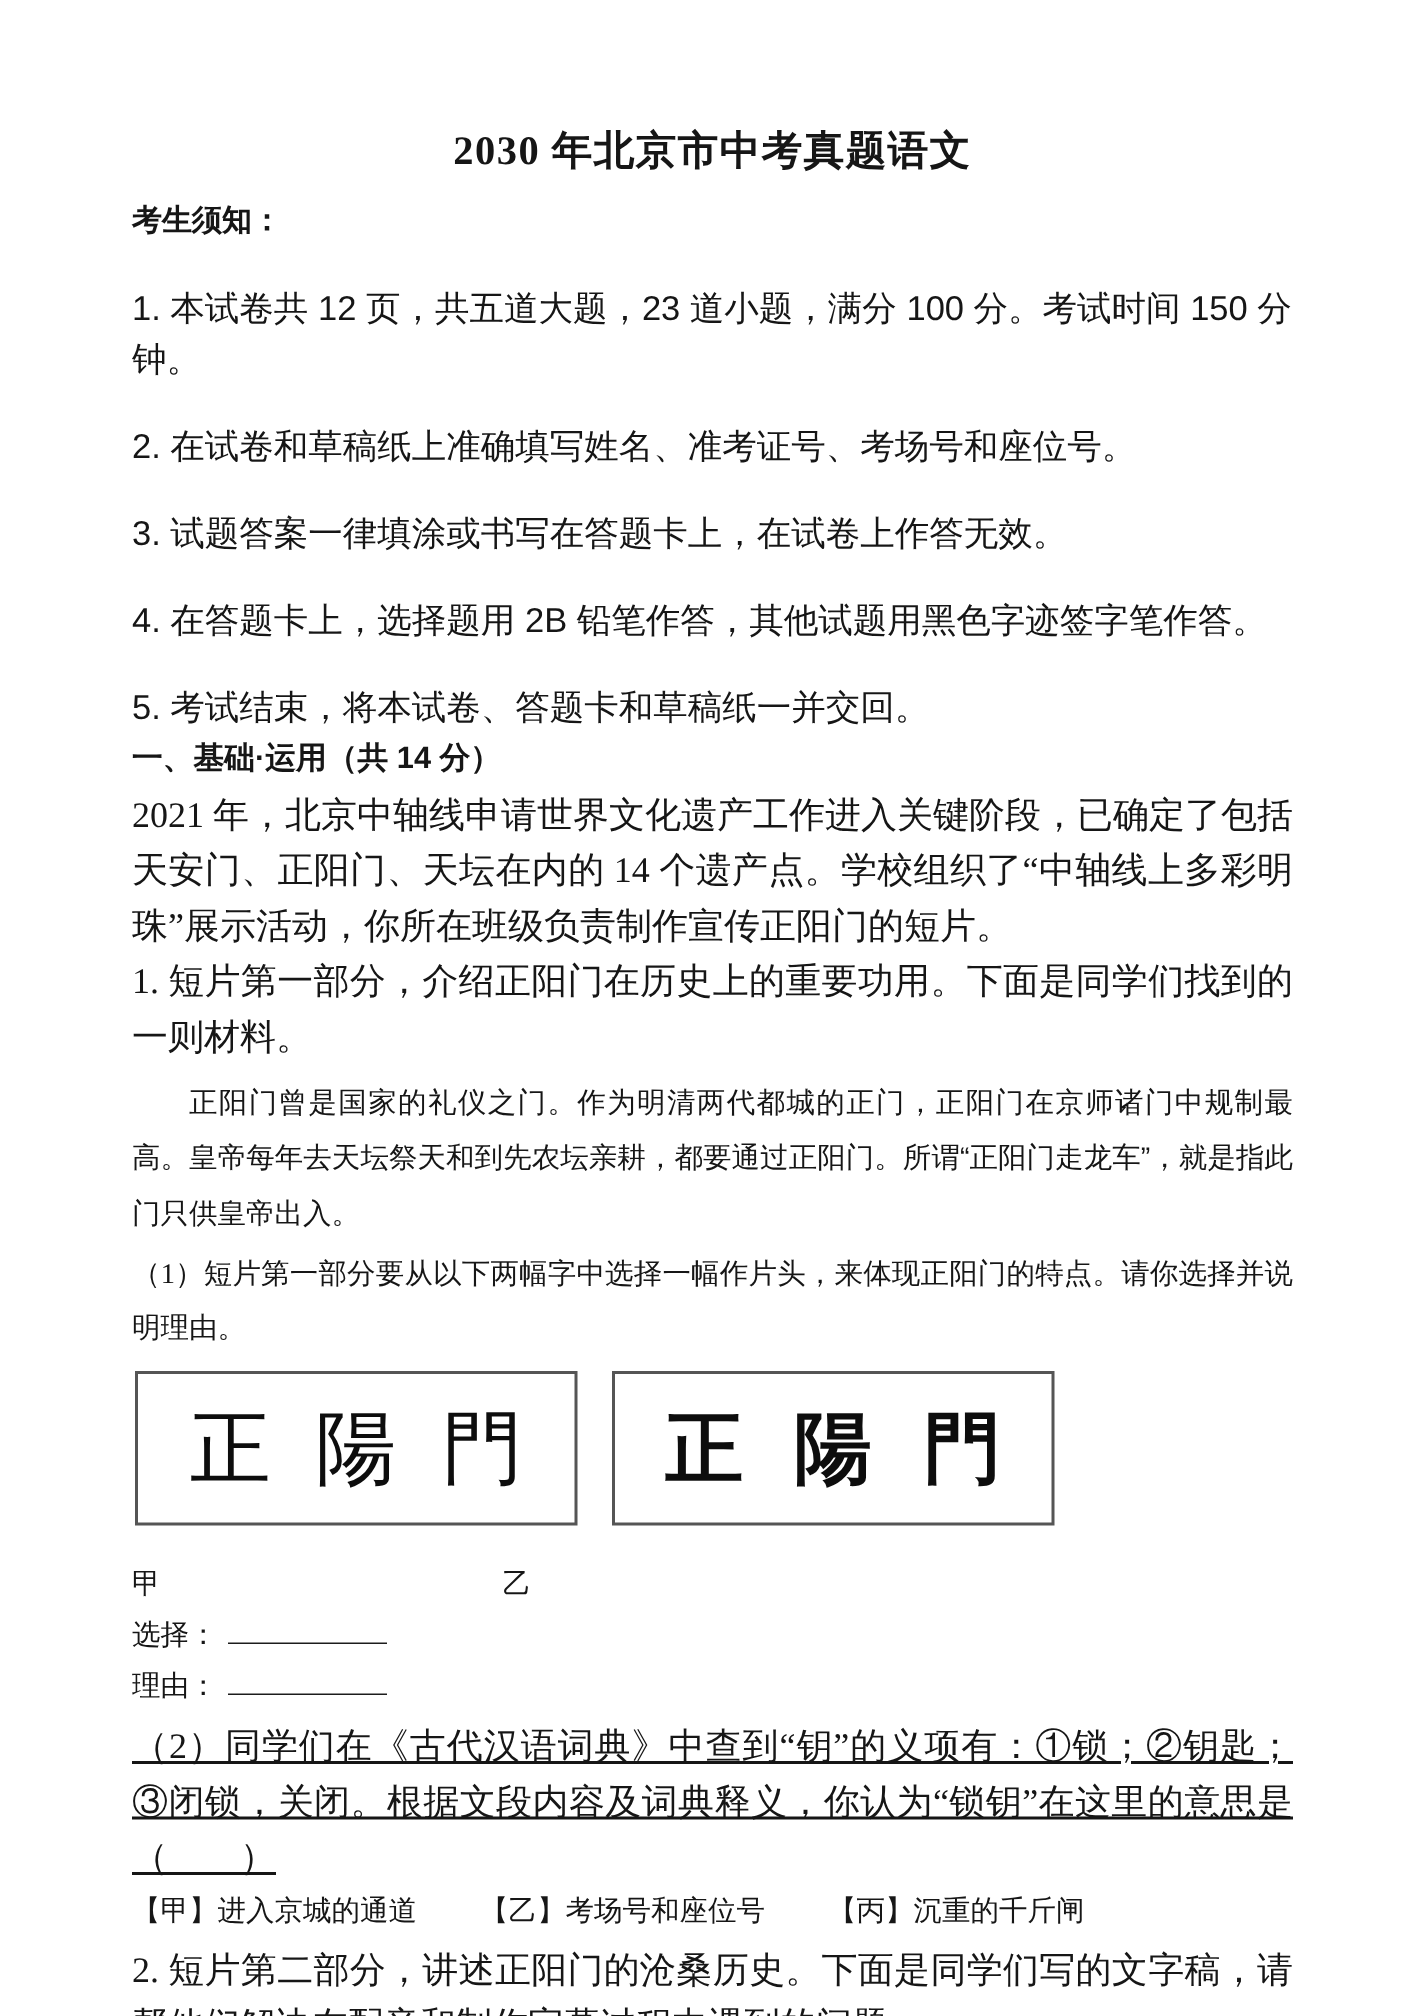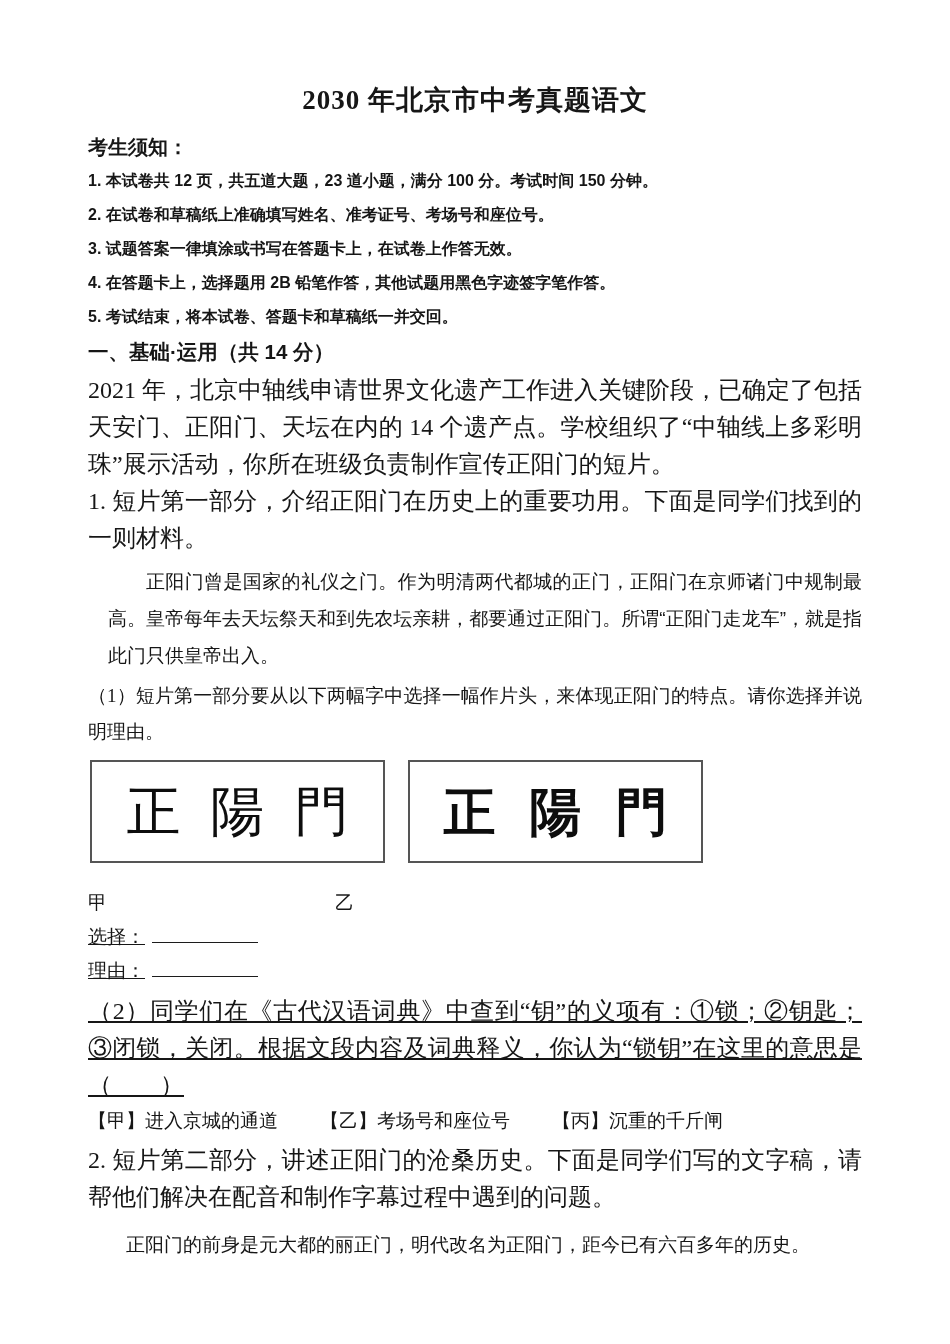--- a/index.html
+++ b/index.html
@@ -29,43 +29,43 @@
   }
   .notice-heading {
     margin-top: 14px;
     font-family: "Liberation Sans", sans-serif;
     font-weight: bold;
     font-size: 20px;
     line-height: 34px;
   }
   .notice-item {
     font-family: "Liberation Sans", sans-serif;
-    font-weight: bold;
-    font-size: 16px;
+    font-weight: normal;
+    font-size: 23px;
     line-height: 34px;
+    margin-top: 24px;
   }
   .section-heading {
     font-family: "Liberation Sans", sans-serif;
     font-weight: bold;
     font-size: 20.5px;
     line-height: 36px;
   }
   .para {
     font-size: 24px;
     line-height: 37px;
     text-align: justify;
   }
   .intro-para { margin-top: 2px; }
   .q1-lead { margin-top: 0; }
   .material-para {
     font-family: "Liberation Sans", sans-serif;
     text-indent: 2em;
     text-align: justify;
     font-size: 19px;
-    margin-left: 20px;
   }
   .material-p1 { margin-top: 6px; line-height: 37px; }
   .material-p2 { margin-top: 10px; line-height: 42px; }
   .sub-prompt {
     margin-top: 4px;
     font-size: 19px;
     line-height: 36px;
     text-align: justify;
   }
   .calligraphy-row {
@@ -105,21 +105,20 @@
     line-height: 24px;
   }
   .label-spacer {
     display: inline-block;
     width: 228px;
   }
   .blank-row {
     margin-top: 10px;
     font-size: 19px;
     line-height: 24px;
-    text-decoration: underline;
   }
   .blank-underline {
     display: inline-block;
     width: 106px;
     height: 15px;
     border-bottom: 1.5px solid #1c1c1c;
     margin-left: 7px;
     vertical-align: baseline;
   }
   .q1-sub2 { margin-top: 10px; line-height: 37px; text-decoration: underline; }

